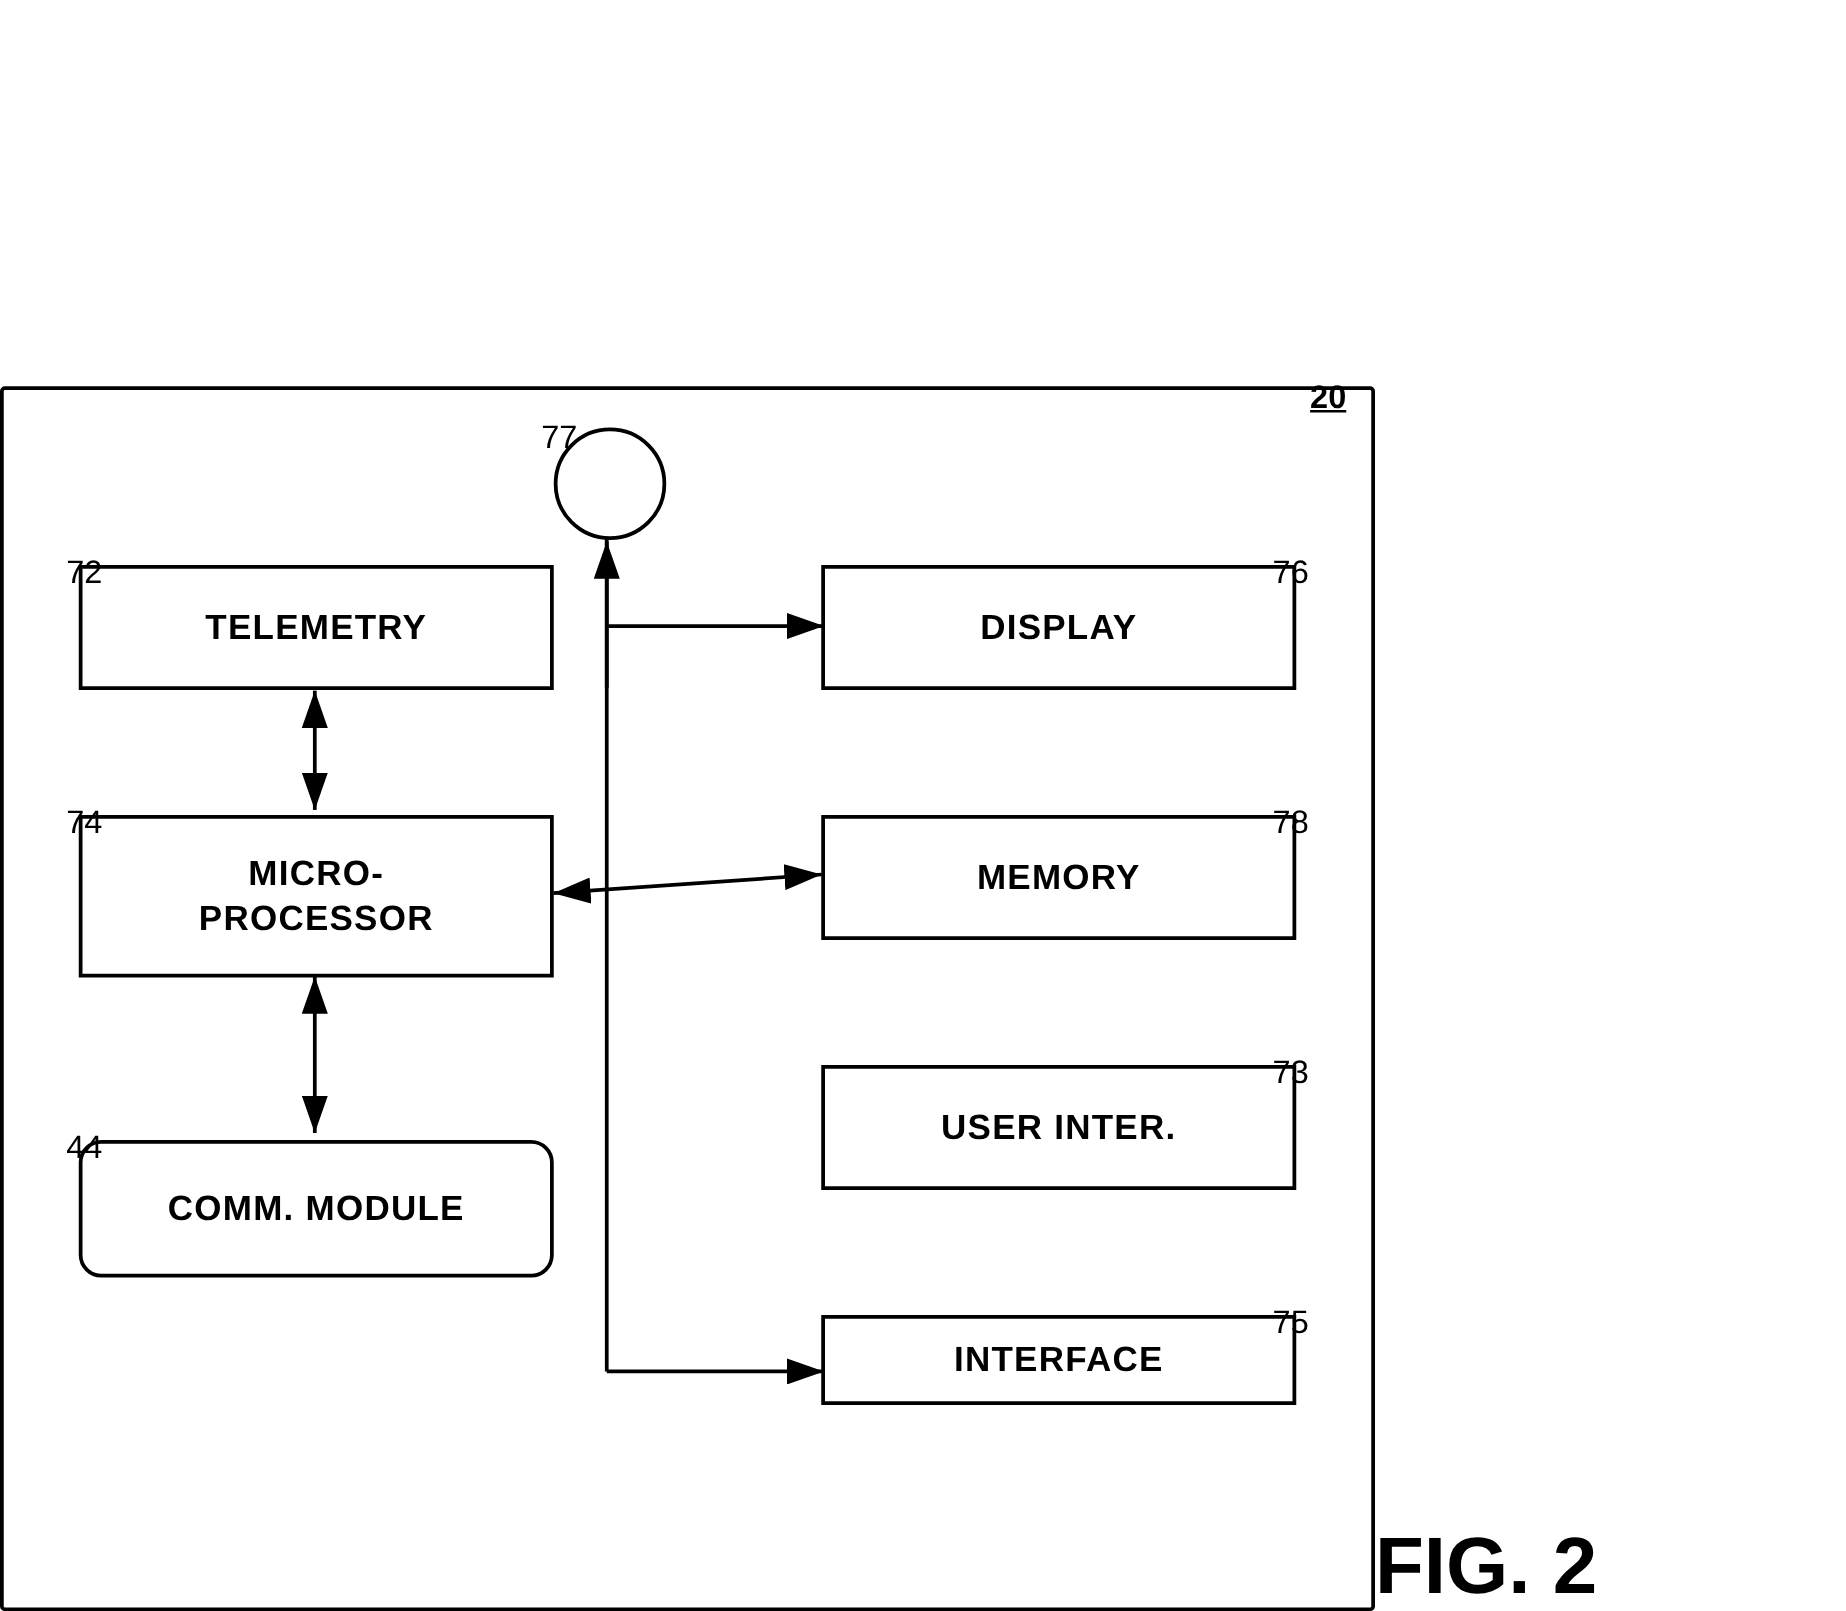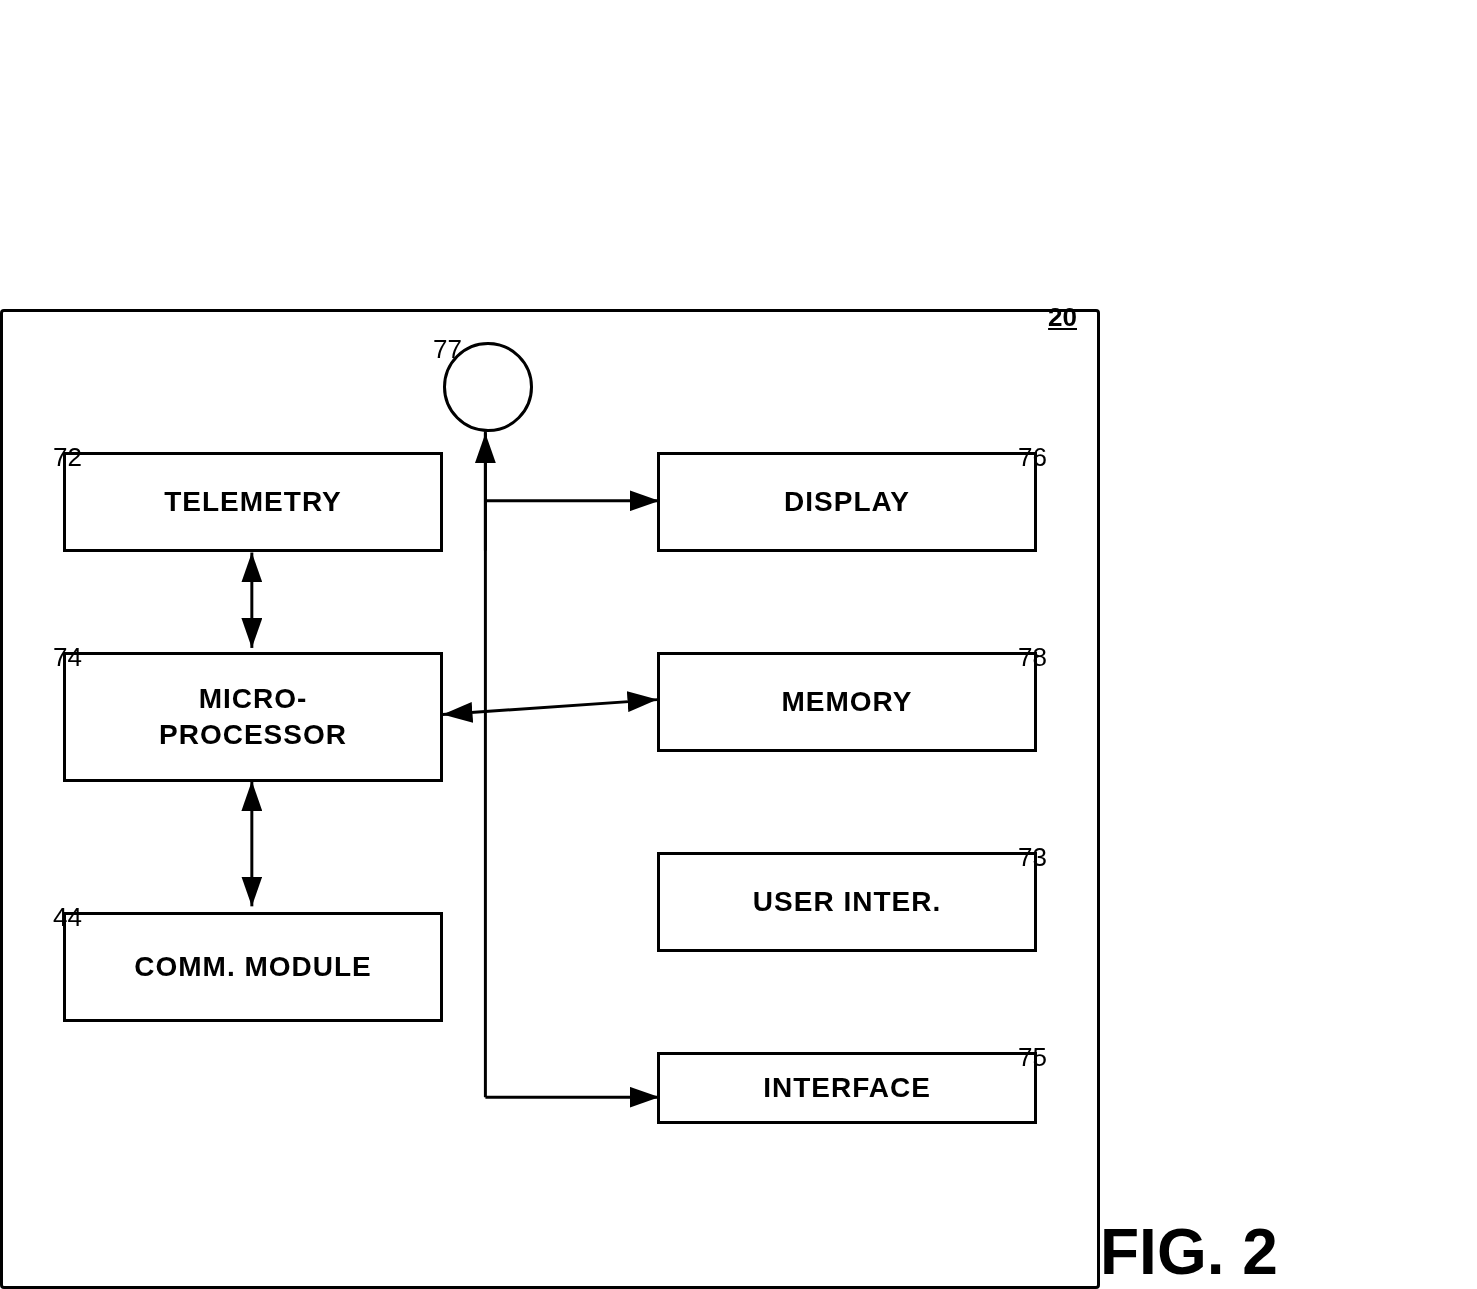--- a/index.html
+++ b/index.html
@@ -78,20 +78,21 @@
       width: 380px;
       height: 130px;
     }
 
     
     .comm-block {
       top: 600px;
       left: 60px;
       width: 380px;
       height: 110px;
+      border-radius: 18px;
     }
 
     
     .display-block {
       top: 140px;
       right: 60px;
       left: auto;
       width: 380px;
       height: 100px;
     }

